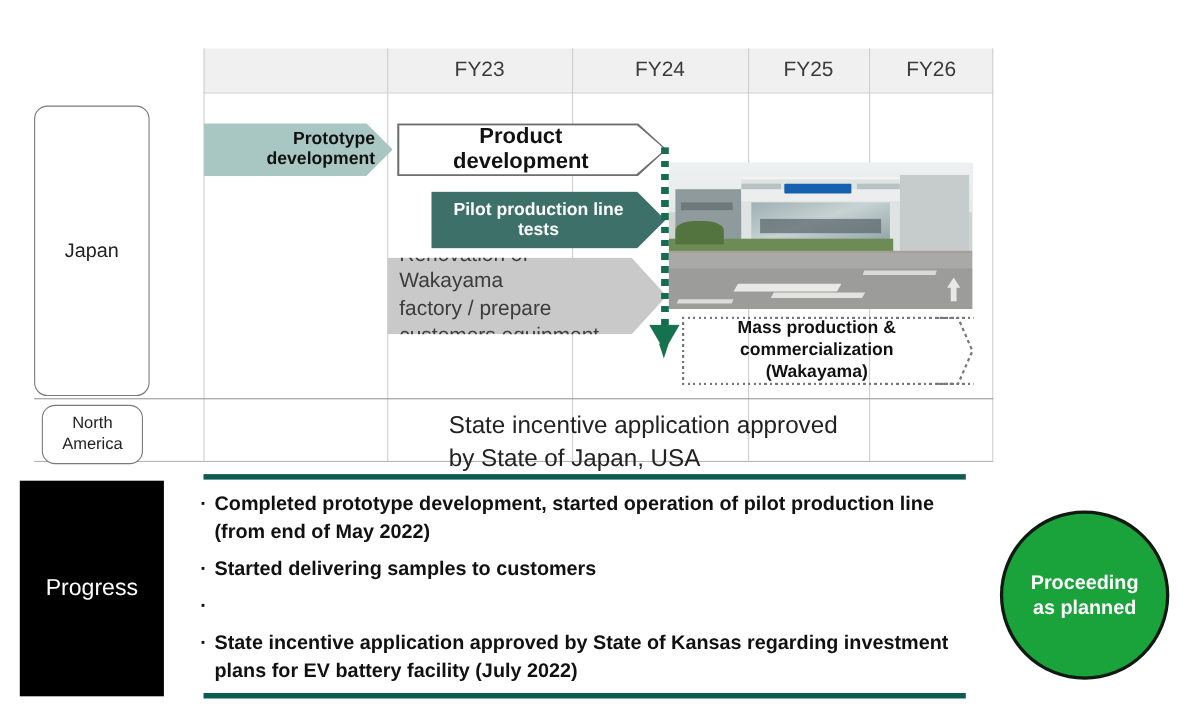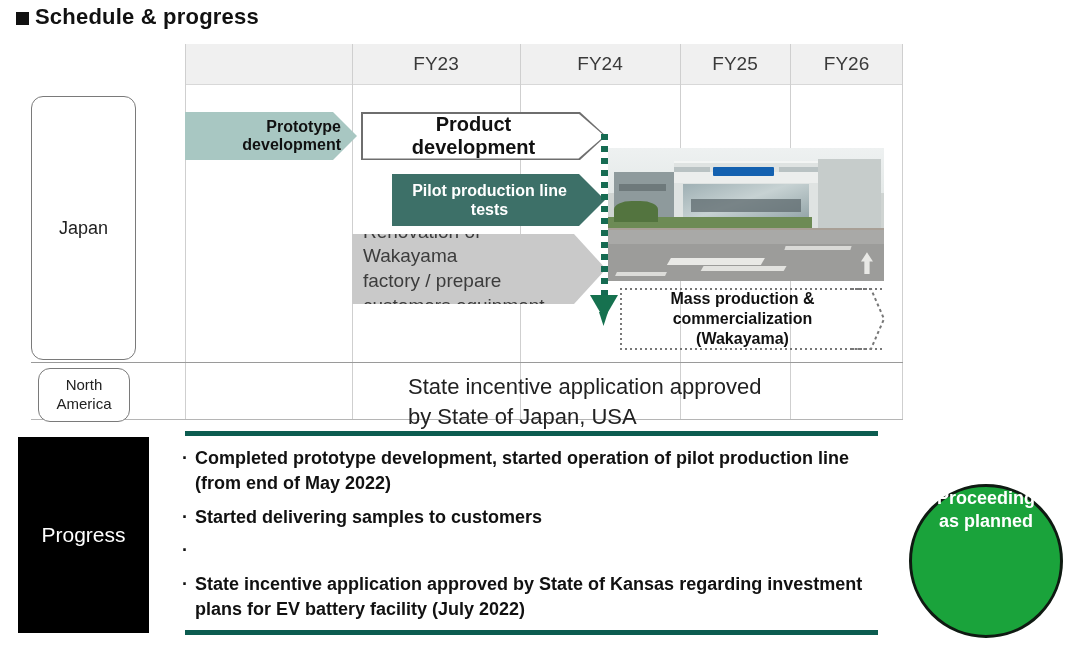--- a/index.html
+++ b/index.html
@@ -198,35 +198,31 @@
   #bullets{position:absolute;left:182px;top:446px;width:730px;}
   .bullet{
     display:flex;align-items:flex-start;gap:7px;
     font-size:18px;font-weight:bold;color:#111;line-height:1.38;
     margin-bottom:9px;
   }
   .bullet .dot{flex:0 0 auto;font-size:18px;line-height:1.38;}
   .bullet .txt{max-width:700px;}
 
   #status-circle{
-    position:absolute;left:909px;top:484px;width:148px;height:148px;
+    position:absolute;left:909px;top:464px;width:148px;height:148px;
     border-radius:50%;background:#1aa33b;border:3px solid #0f1a12;
-    display:flex;justify-content:center;
+    display:flex;align-items:center;justify-content:center;
     color:#ffffff;font-size:18px;font-weight:bold;text-align:center;line-height:1.3;
   }
 </style>
 </head>
 <body>
 
 <div class="slide">
 
-  <div id="title-row">
-    <span id="title-bullet"></span>
-    <span id="title-text">Schedule &amp; progress</span>
-  </div>
 
   <div id="grid">
     <div id="header-band"></div>
 
     <div class="col-head" style="left:167px;width:168px;">FY23</div>
     <div class="col-head" style="left:335px;width:160px;">FY24</div>
     <div class="col-head" style="left:495px;width:110px;">FY25</div>
     <div class="col-head" style="left:605px;width:113px;">FY26</div>
 
     <div class="col-line" style="left:0px;"></div>

